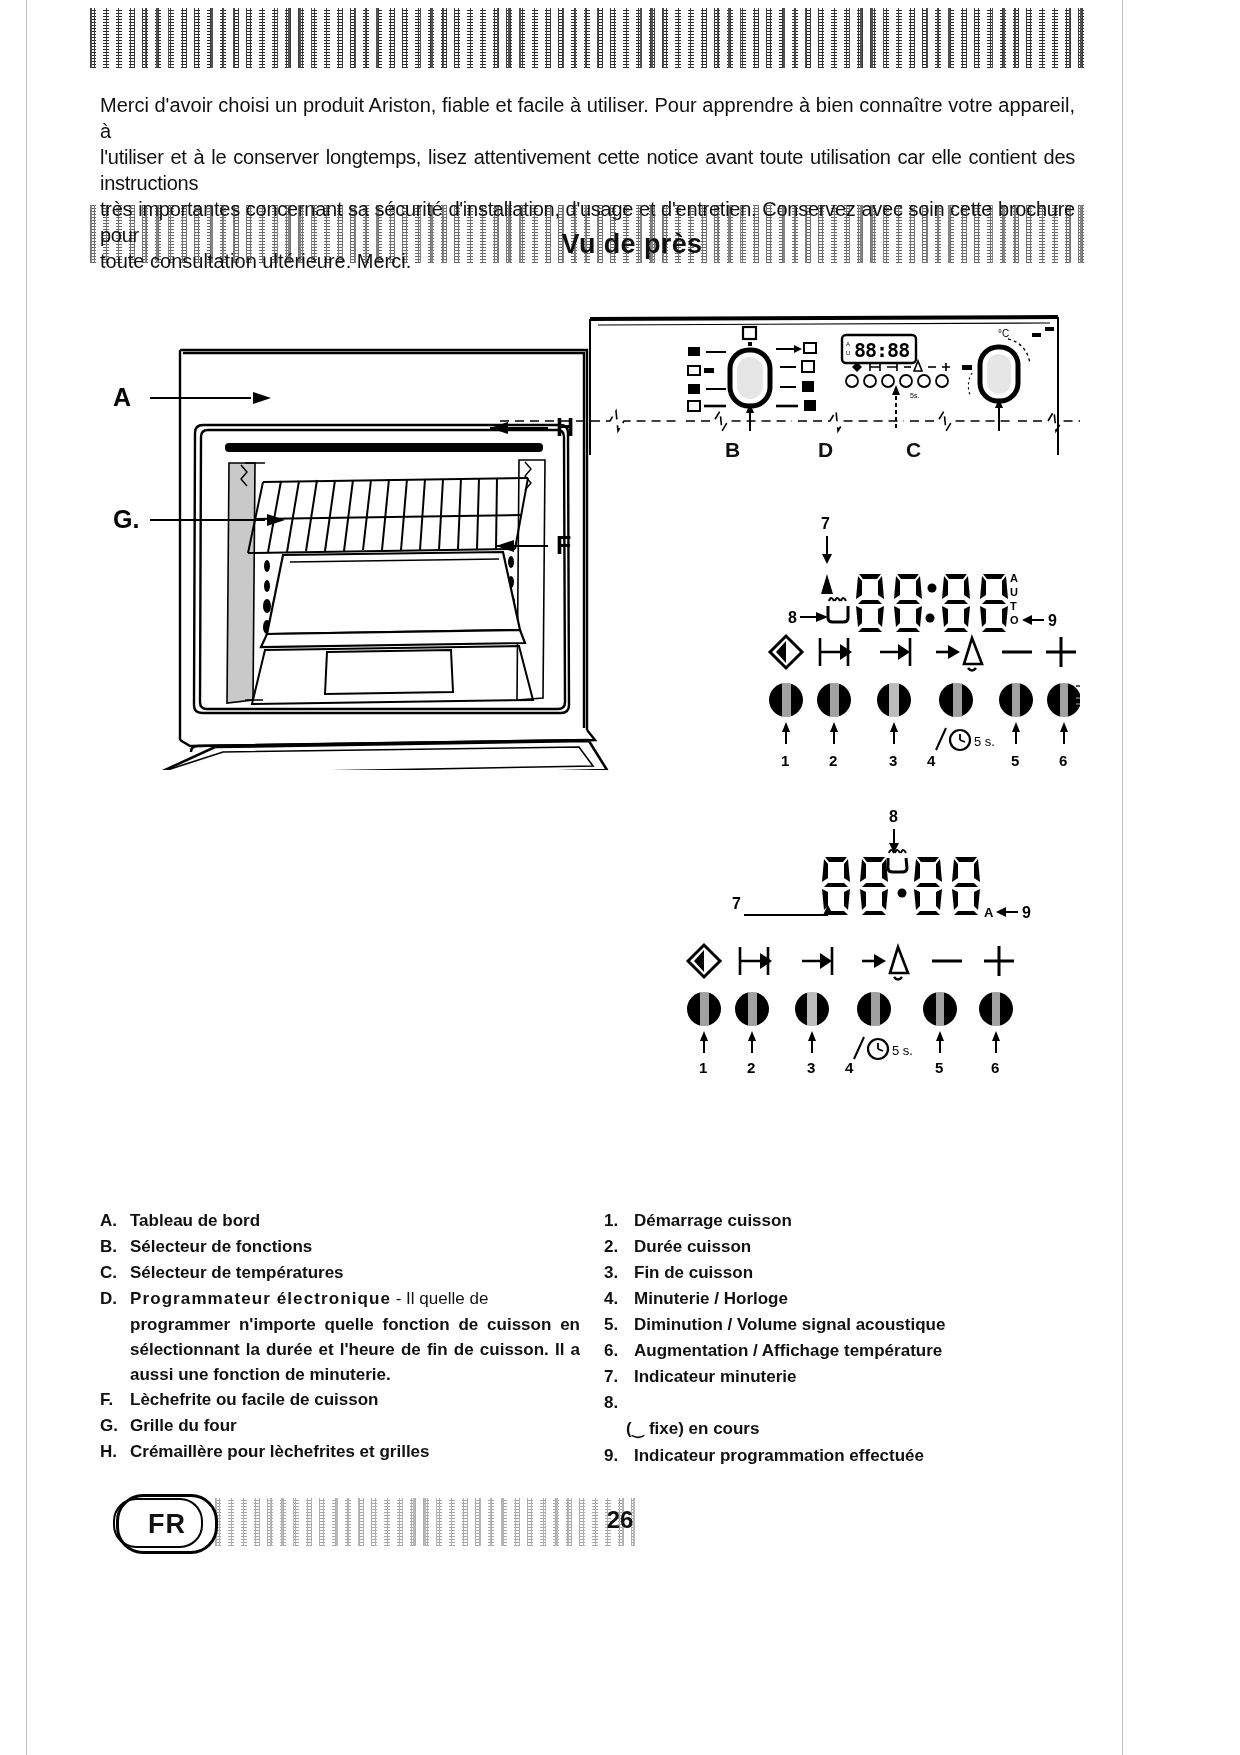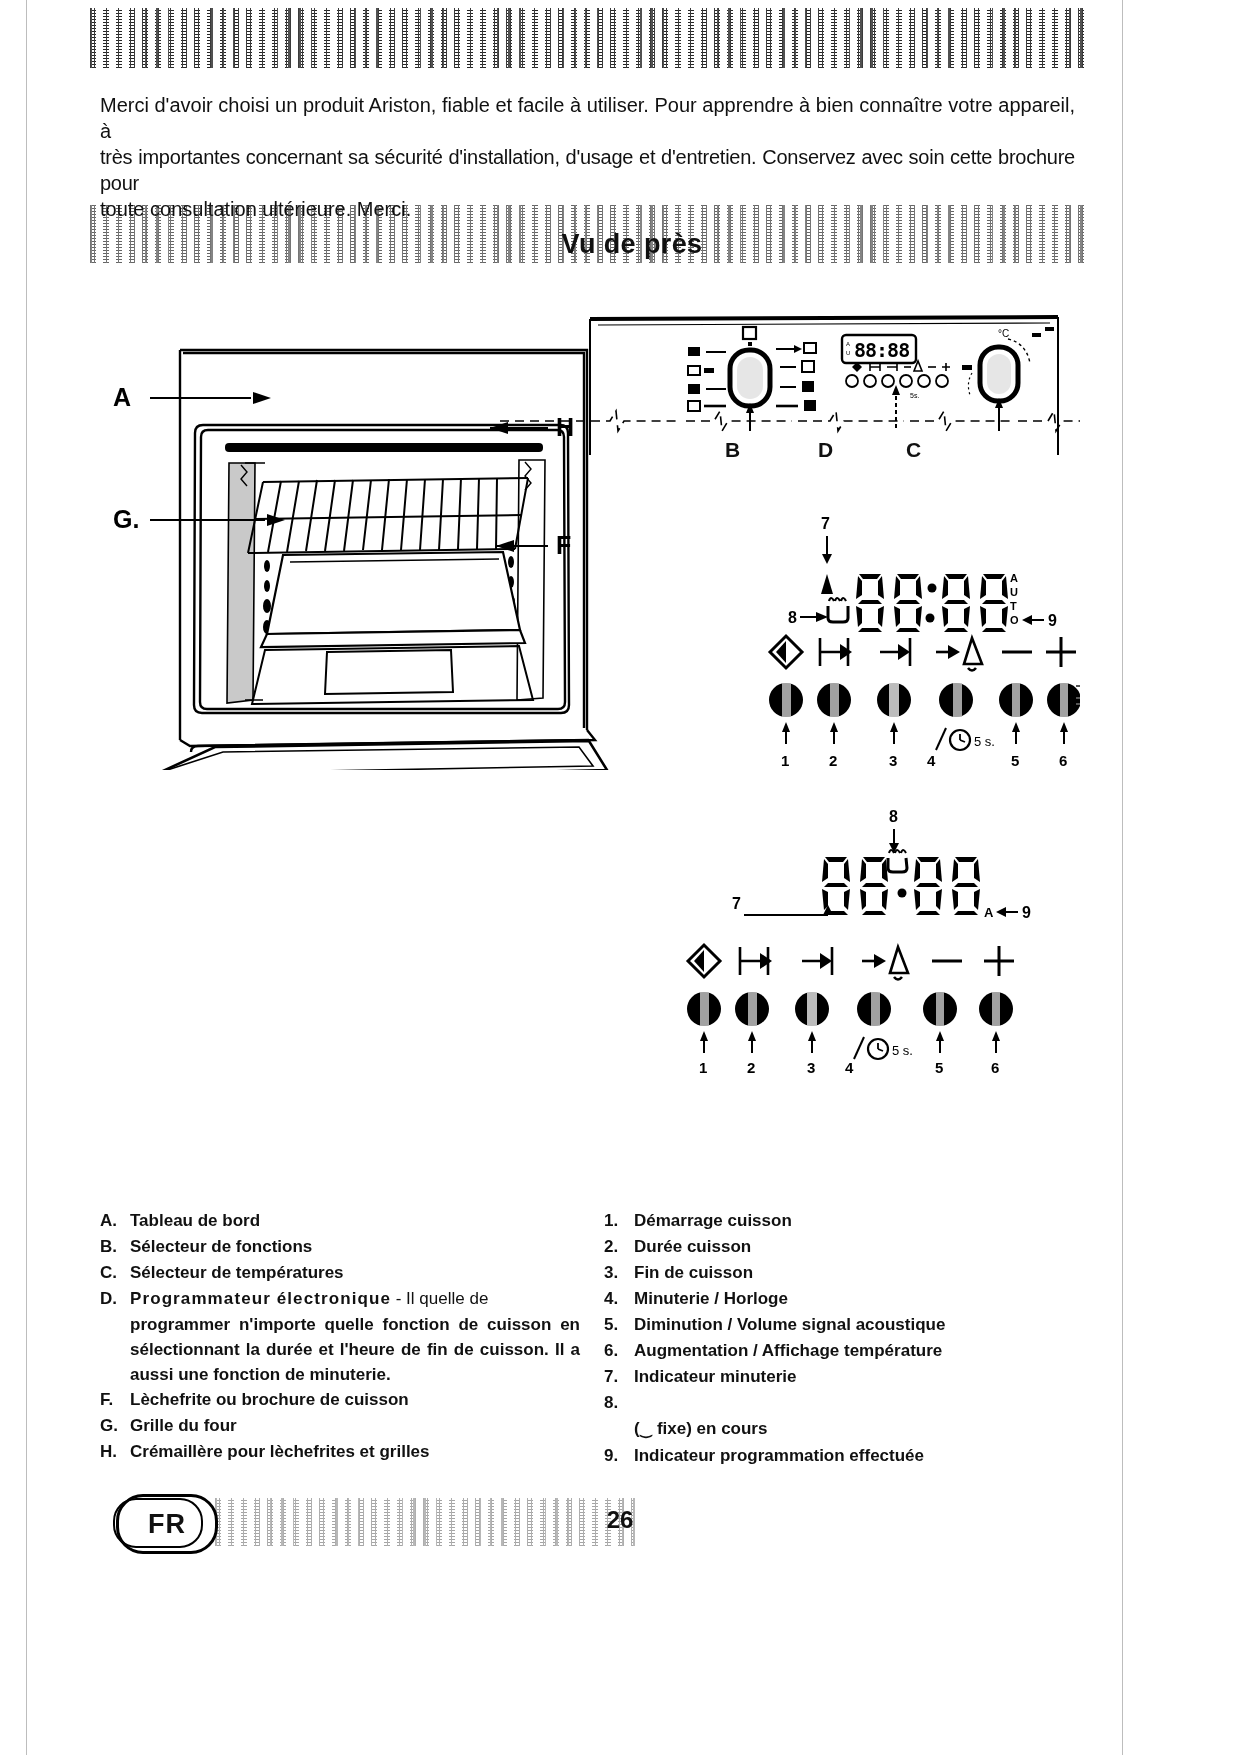--- a/index.html
+++ b/index.html
@@ -66,20 +66,21 @@
 </head>
 <body>
 
 <div class="edge" id="edgeL"></div>
 <div class="edge" id="edgeR"></div>
 
 <div class="scanband" id="topnoise"></div>
 
 <div id="intro">
   <div class="l1">Merci d'avoir choisi un produit Ariston, fiable et facile à utiliser. Pour apprendre à bien connaître votre appareil, à</div>
+  <div class="l2">l'utiliser et à le conserver longtemps, lisez attentivement cette notice avant toute utilisation car elle contient des instructions</div>
   <div class="l3">très importantes concernant sa sécurité d'installation, d'usage et d'entretien. Conservez avec soin cette brochure pour</div>
   <div class="l4">toute consultation ultérieure. Merci.</div>
 </div>
 
 <div id="titlewrap">
   <div class="scanband" id="titlenoise" style="left:90px;top:0;"></div>
   <div id="title">Vu de près</div>
 </div>
 
 <svg class="fig" id="ovenfig" style="left:95px;top:300px;" width="520" height="470" viewBox="0 0 520 470">
@@ -573,21 +574,21 @@
       <span class="key">C.</span>
       <span class="txt">Sélecteur de températures</span>
     </div>
     <div class="row">
       <span class="key">D.</span>
       <span class="txt"><span class="wide">Programmateur électronique</span><span class="reg"> - Il quelle de</span></span>
     </div>
     <div class="cont">programmer n'importe quelle fonction de cuisson en sélectionnant la durée et l'heure de fin de cuisson. Il a aussi une fonction de minuterie.</div>
     <div class="row">
       <span class="key">F.</span>
-      <span class="txt">Lèchefrite ou brochure de cuisson</span>
+      <span class="txt">Lèchefrite ou facile de cuisson</span>
     </div>
     <div class="row">
       <span class="key">G.</span>
       <span class="txt">Grille du four</span>
     </div>
     <div class="row">
       <span class="key">H.</span>
       <span class="txt">Crémaillère pour lèchefrites et grilles</span>
     </div>
   </div>
@@ -617,21 +618,21 @@
       <span class="keyn">6.</span>
       <span class="txt">Augmentation / Affichage température</span>
     </div>
     <div class="row">
       <span class="keyn">7.</span>
       <span class="txt">Indicateur minuterie</span>
     </div>
     <div class="row">
       <span class="keyn">8.</span>
     </div>
-    <div class="row" style="margin-left:30px">
+    <div class="row" style="margin-left:22px">
       <span class="txt"><span>(</span><span class="hsym">⏝</span><span> fixe) en cours</span></span>
     </div>
     <div class="row">
       <span class="keyn">9.</span>
       <span class="txt">Indicateur programmation effectuée</span>
     </div>
   </div>
 </div>
 
 <div class="scanband" id="footnoise"></div>

